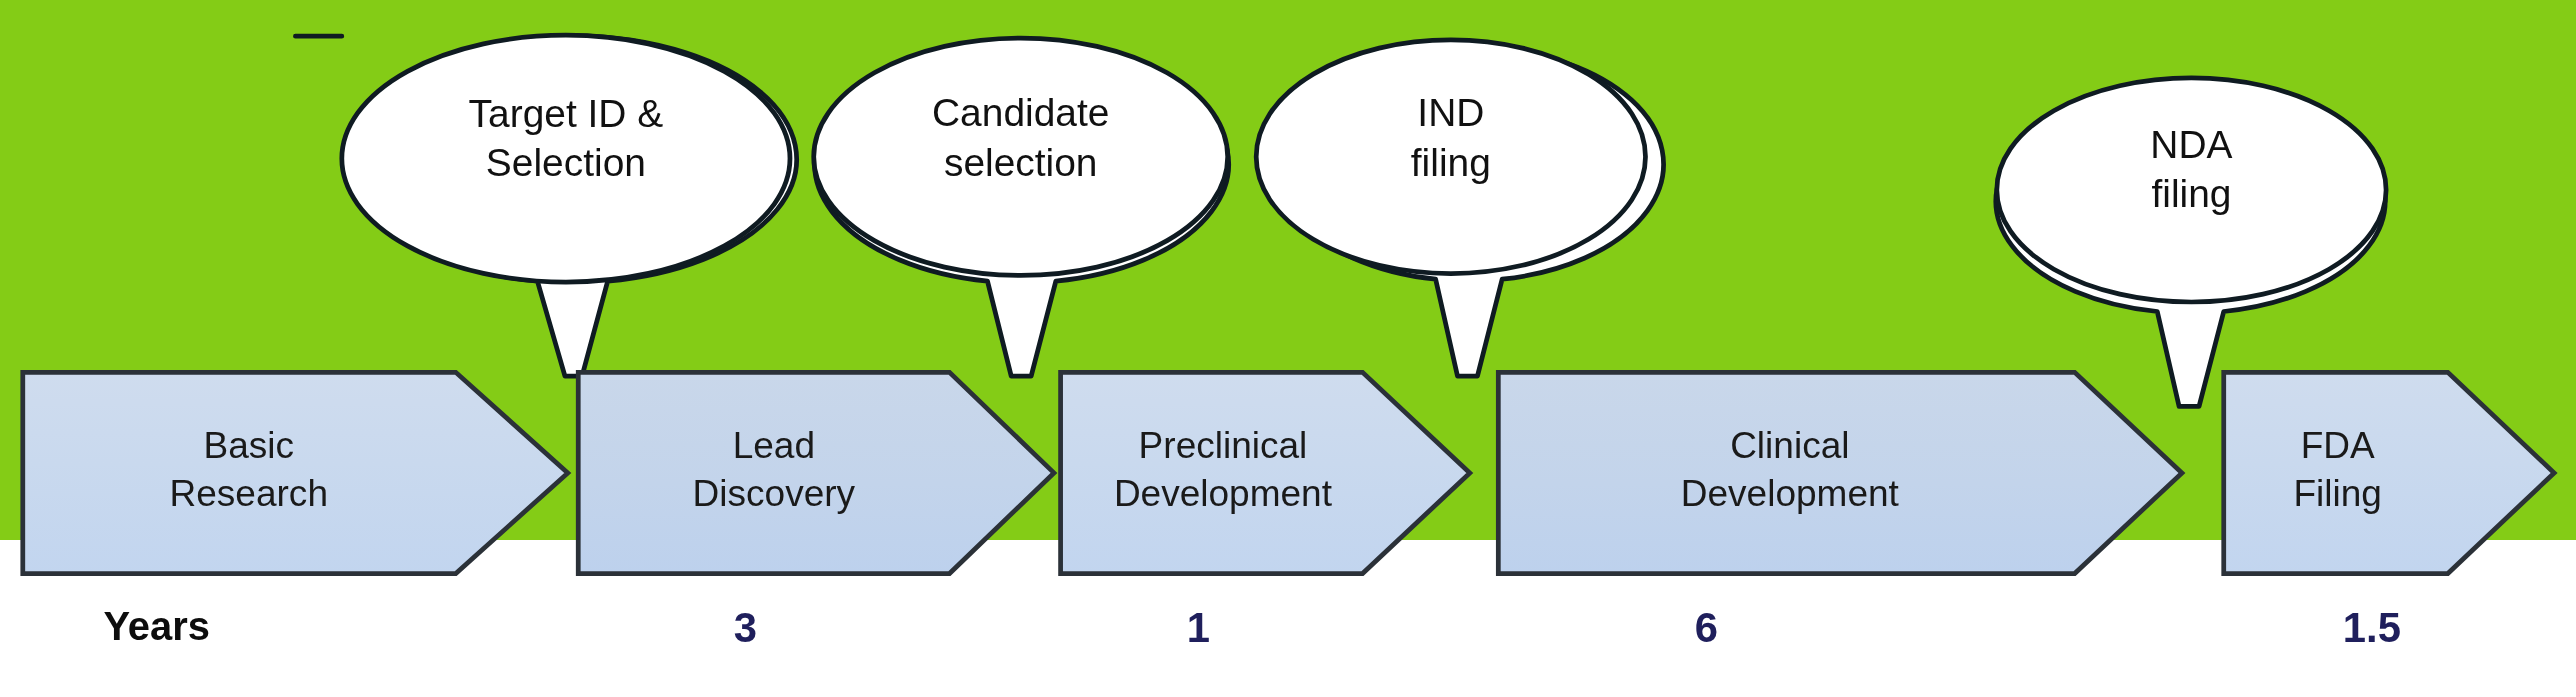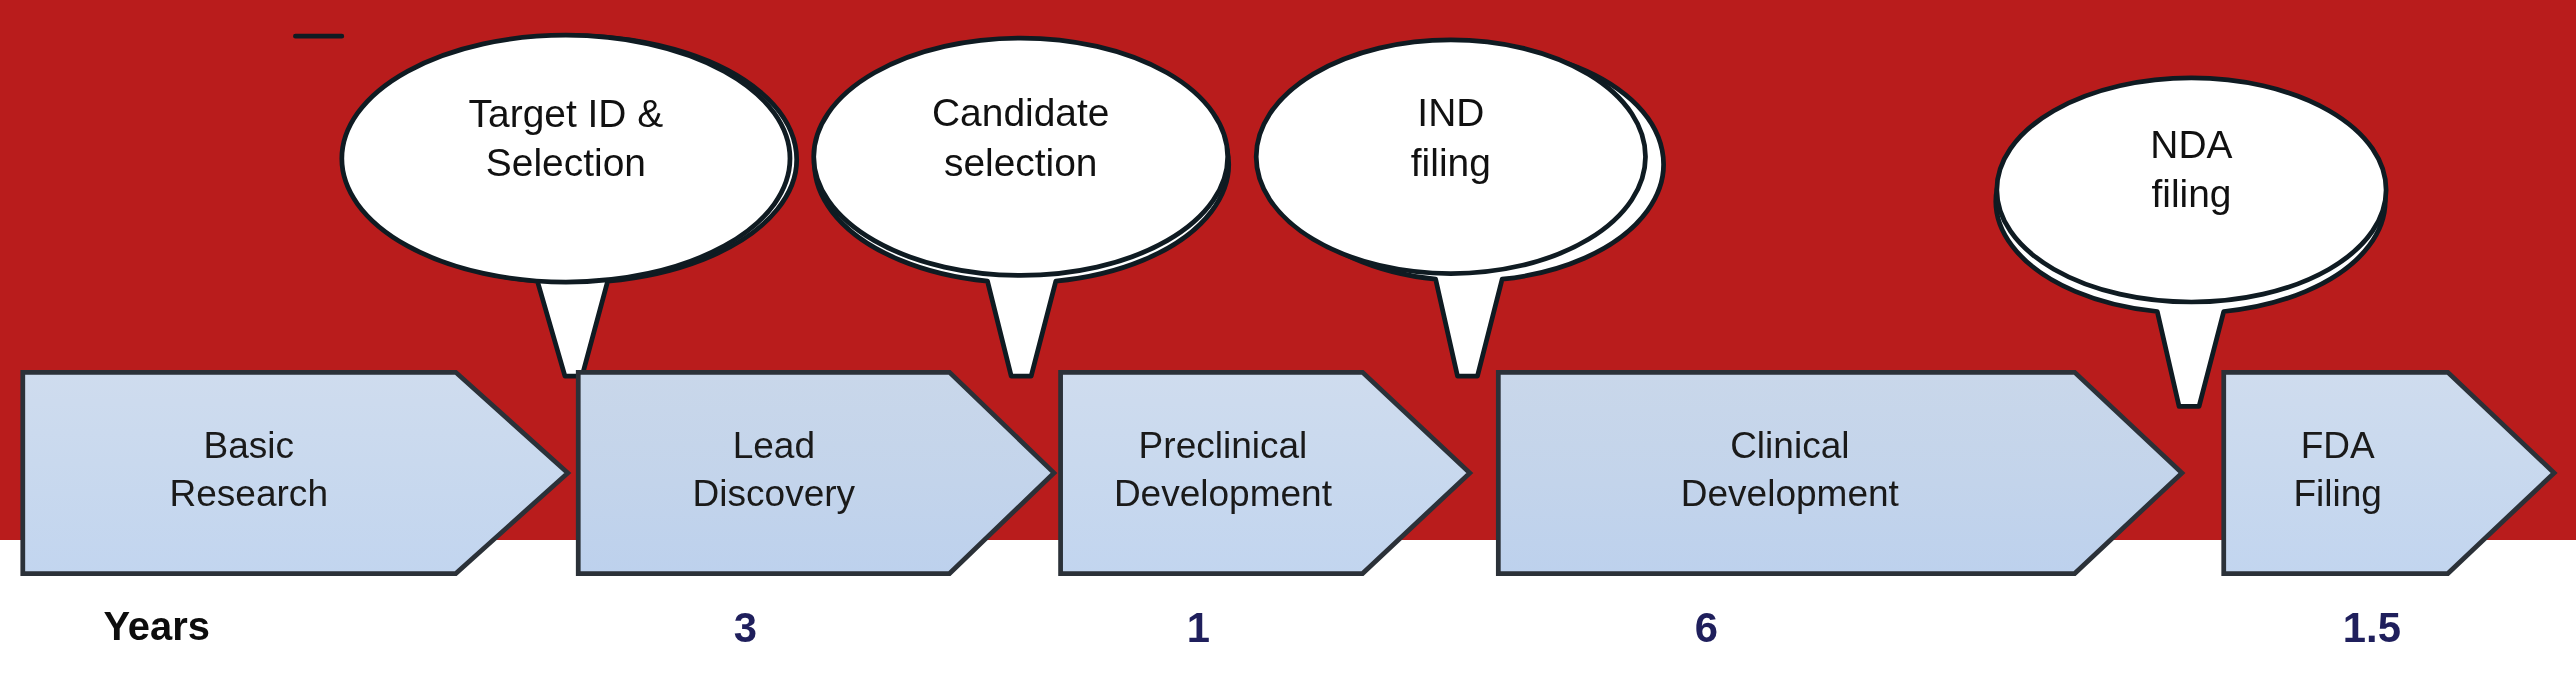--- a/index.html
+++ b/index.html
@@ -11,21 +11,21 @@
   body {
     font-family: "Liberation Sans", sans-serif;
     width: 2576px;
     height: 698px;
     overflow: hidden;
   }
   #stage {
     position: relative;
     width: 2576px;
     height: 540px;
-    background: #b91c1c;
+    background: #84cc16;
   }
   #diagram-svg {
     position: absolute;
     left: 0;
     top: 0;
     width: 2576px;
     height: 698px;
     display: block;
   }
   .phase-label {

